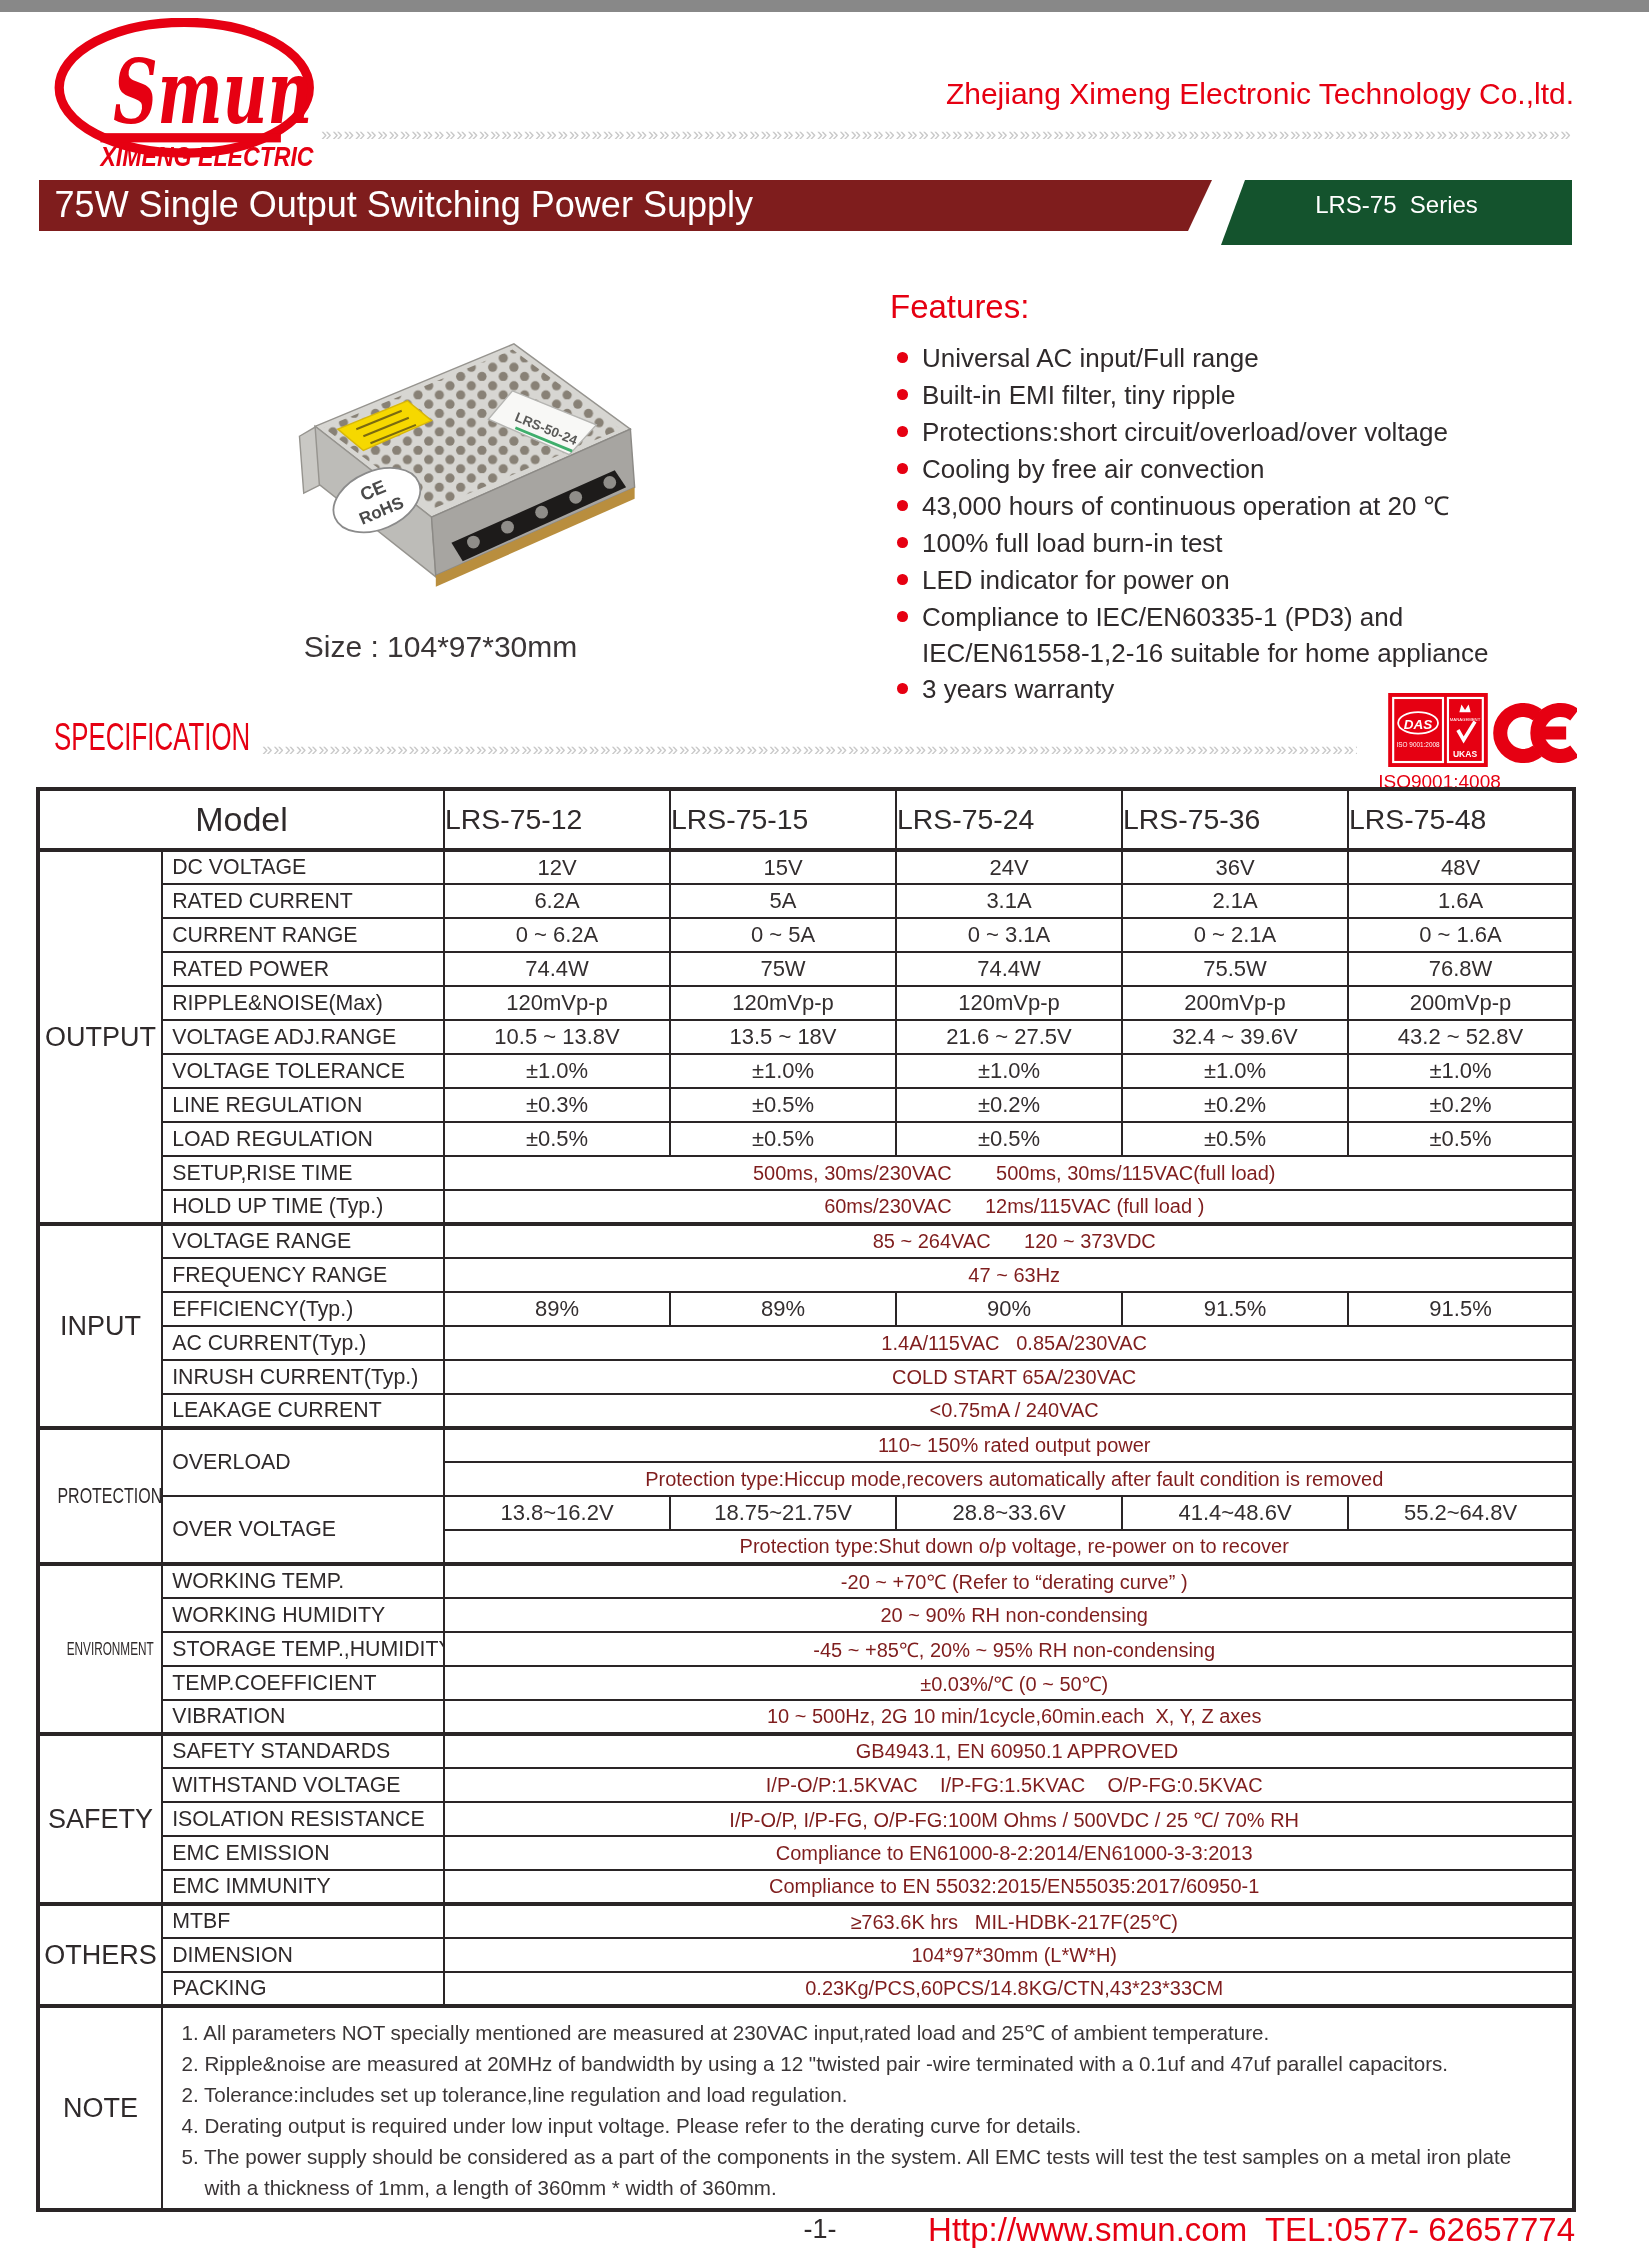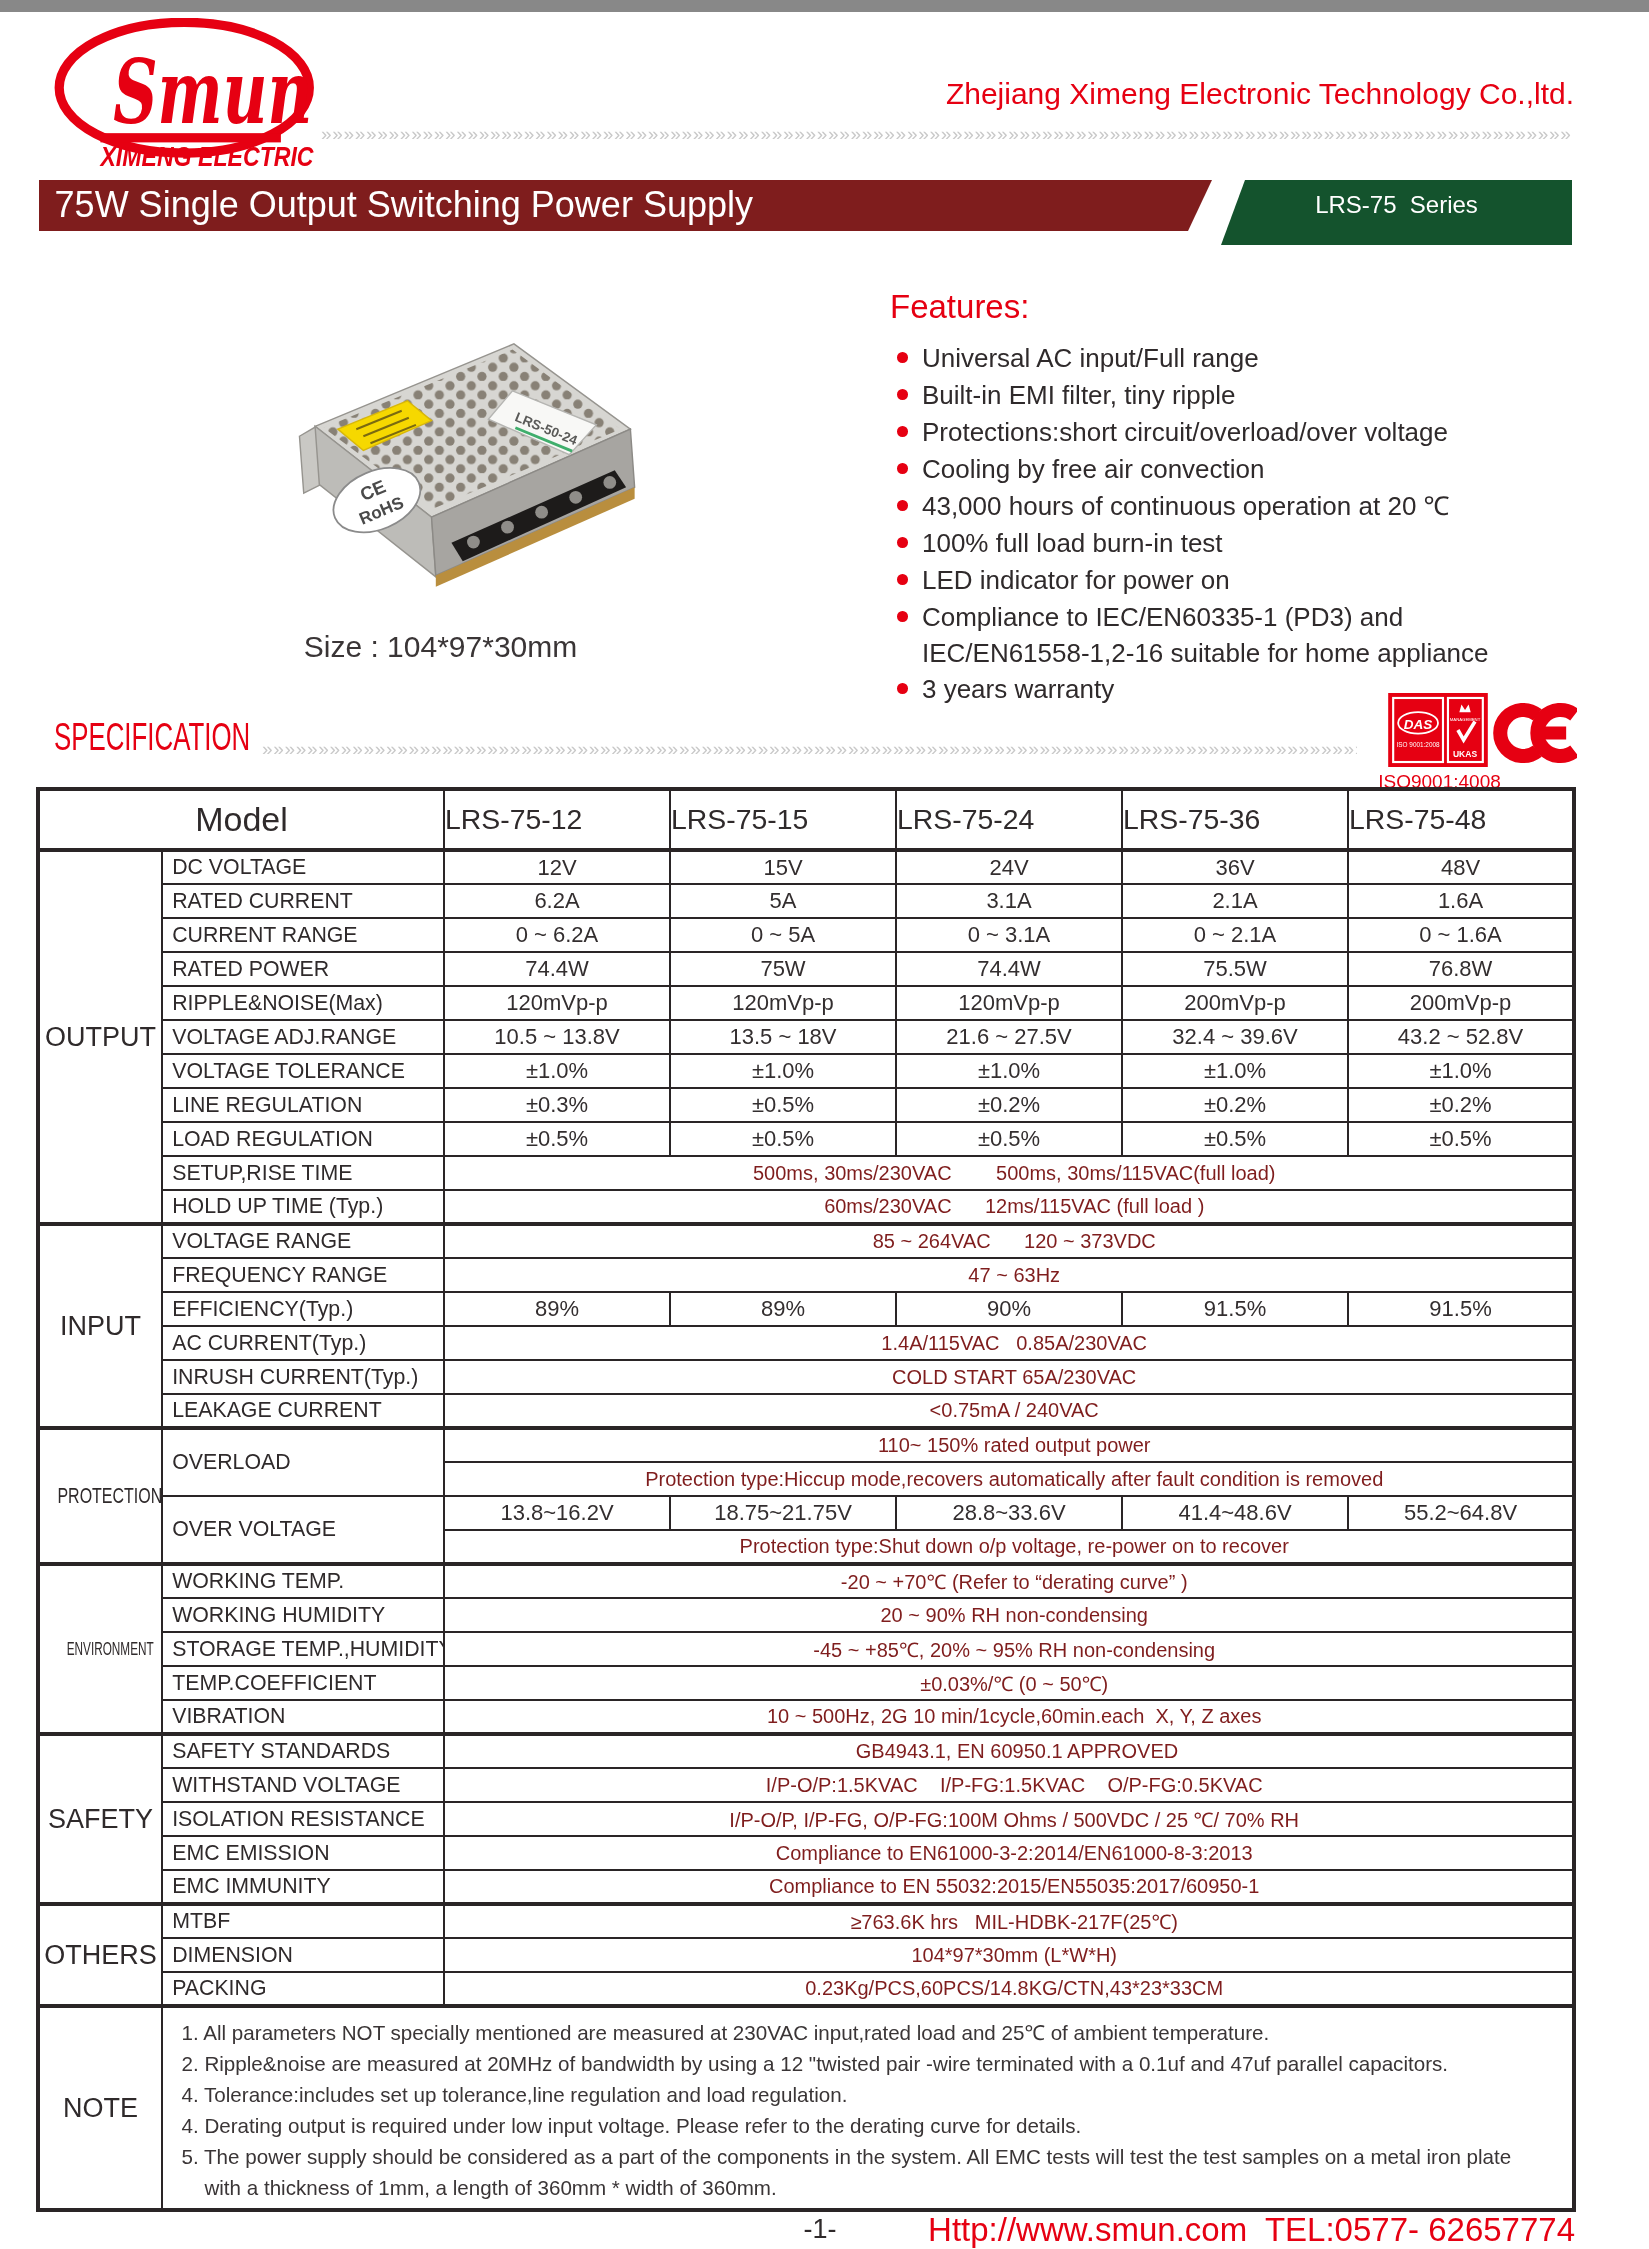--- a/index.html
+++ b/index.html
@@ -381,21 +381,21 @@
         <tr class="body-row">
           <td class="row-label">WITHSTAND VOLTAGE</td>
           <td class="value-span-cell" colspan="5">I/P-O/P:1.5KVAC    I/P-FG:1.5KVAC    O/P-FG:0.5KVAC</td>
         </tr>
         <tr class="body-row">
           <td class="row-label">ISOLATION RESISTANCE</td>
           <td class="value-span-cell" colspan="5">I/P-O/P, I/P-FG, O/P-FG:100M Ohms / 500VDC / 25 ℃/ 70% RH</td>
         </tr>
         <tr class="body-row">
           <td class="row-label">EMC EMISSION</td>
-          <td class="value-span-cell" colspan="5">Compliance to EN61000-3-2:2014/EN61000-8-3:2013</td>
+          <td class="value-span-cell" colspan="5">Compliance to EN61000-8-2:2014/EN61000-3-3:2013</td>
         </tr>
         <tr class="body-row">
           <td class="row-label">EMC IMMUNITY</td>
           <td class="value-span-cell" colspan="5">Compliance to EN 55032:2015/EN55035:2017/60950-1</td>
         </tr>
         <tr class="body-row grp-start">
           <td class="section-cell" rowspan="3"><span>OTHERS</span></td>
           <td class="row-label">MTBF</td>
           <td class="value-span-cell" colspan="5">≥763.6K hrs   MIL-HDBK-217F(25℃)</td>
         </tr>
@@ -405,21 +405,21 @@
         </tr>
         <tr class="body-row">
           <td class="row-label">PACKING</td>
           <td class="value-span-cell" colspan="5">0.23Kg/PCS,60PCS/14.8KG/CTN,43*23*33CM</td>
         </tr>
         <tr class="body-row grp-start note-row">
           <td class="section-cell" rowspan="1"><span>NOTE</span></td>
           <td class="note-cell" colspan="6" style="height: 191px;">
             <div class="note-line">1. All parameters NOT specially mentioned are measured at 230VAC input,rated load and 25℃ of ambient temperature.</div>
             <div class="note-line">2. Ripple&amp;noise are measured at 20MHz of bandwidth by using a 12 "twisted pair -wire terminated with a 0.1uf and 47uf parallel capacitors.</div>
-            <div class="note-line">4. Tolerance:includes set up tolerance,line regulation and load regulation.</div>
+            <div class="note-line">2. Tolerance:includes set up tolerance,line regulation and load regulation.</div>
             <div class="note-line">4. Derating output is required under low input voltage. Please refer to the derating curve for details.</div>
             <div class="note-line">5. The power supply should be considered as a part of the components in the system. All EMC tests will test the test samples on a metal iron plate</div>
             <div class="note-line">    with a thickness of 1mm, a length of 360mm * width of 360mm.</div>
           </td>
         </tr>
       </tbody>
   </table>
 
   <div class="page-number"><span class="pg">-1-</span></div>
   <a class="footer-link" href="#">Http://www.smun.com  TEL:0577- 62657774</a>

